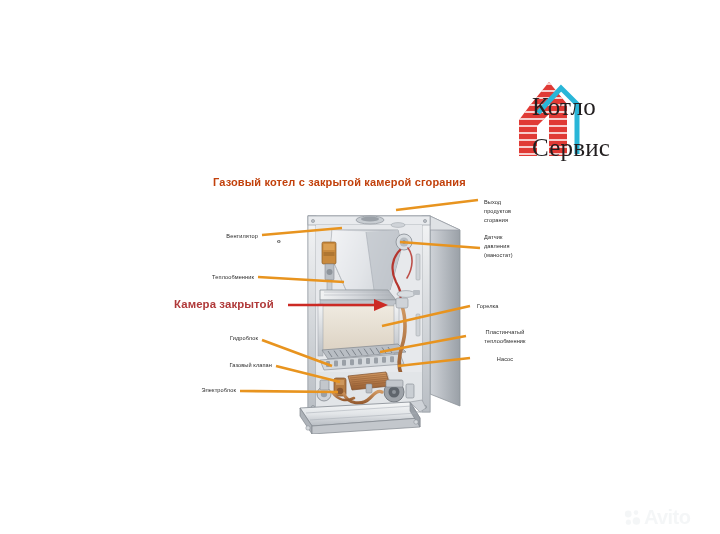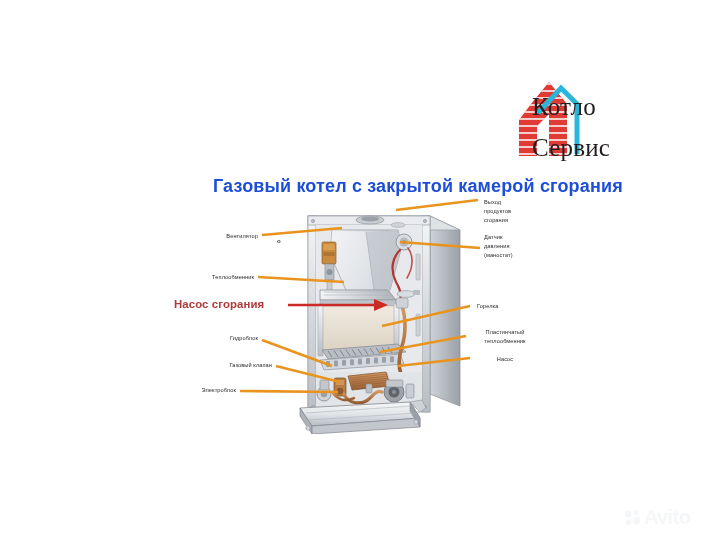--- a/index.html
+++ b/index.html
@@ -19,21 +19,21 @@
     position:absolute;left:532px;top:80px;
     font-family:"Liberation Serif", serif;
     color:#231f20;line-height:1.02;
   }
   .logo-l1{font-size:25px;letter-spacing:.2px;}
   .logo-l2{font-size:25px;letter-spacing:.2px;margin-top:15px;}
 
   
   .title{
     position:absolute;left:213px;top:162px;
-    font-size:18px;font-weight:bold;color:#1d4ed8;
+    font-size:11px;font-weight:bold;color:#c2410c;
     letter-spacing:.15px;white-space:nowrap;
   }
 
   
   .lbl{
     position:absolute;
     font-size:5.6px;color:#2b2b2b;
     line-height:1.62;letter-spacing:.1px;
   }
   .lbl.r{text-align:right;}
@@ -325,21 +325,21 @@
   <div class="lbl r" style="left:148px;top:259px;width:106px;">Теплообменник</div>
 
   <div class="lbl r" style="left:150px;top:320px;width:108px;">Гидроблок</div>
 
   <div class="lbl r" style="left:150px;top:347px;width:122px;">Газовый клапан</div>
 
   <div class="lbl r" style="left:126px;top:372px;width:110px;">Электроблок</div>
 
   <div class="omark">o</div>
 
-  <div class="lbl-big" style="left:174px;top:284px;">Насос сгорания</div>
+  <div class="lbl-big" style="left:174px;top:284px;">Камера закрытой</div>
 
   <div class="lbl l" style="left:484px;top:184px;width:74px;">
     <div>Выход</div>
     <div>продуктов</div>
     <div>сгорания</div>
   </div>
 
   <div class="lbl l" style="left:484px;top:219px;width:74px;">
     <div>Датчик</div>
     <div>давления</div>

